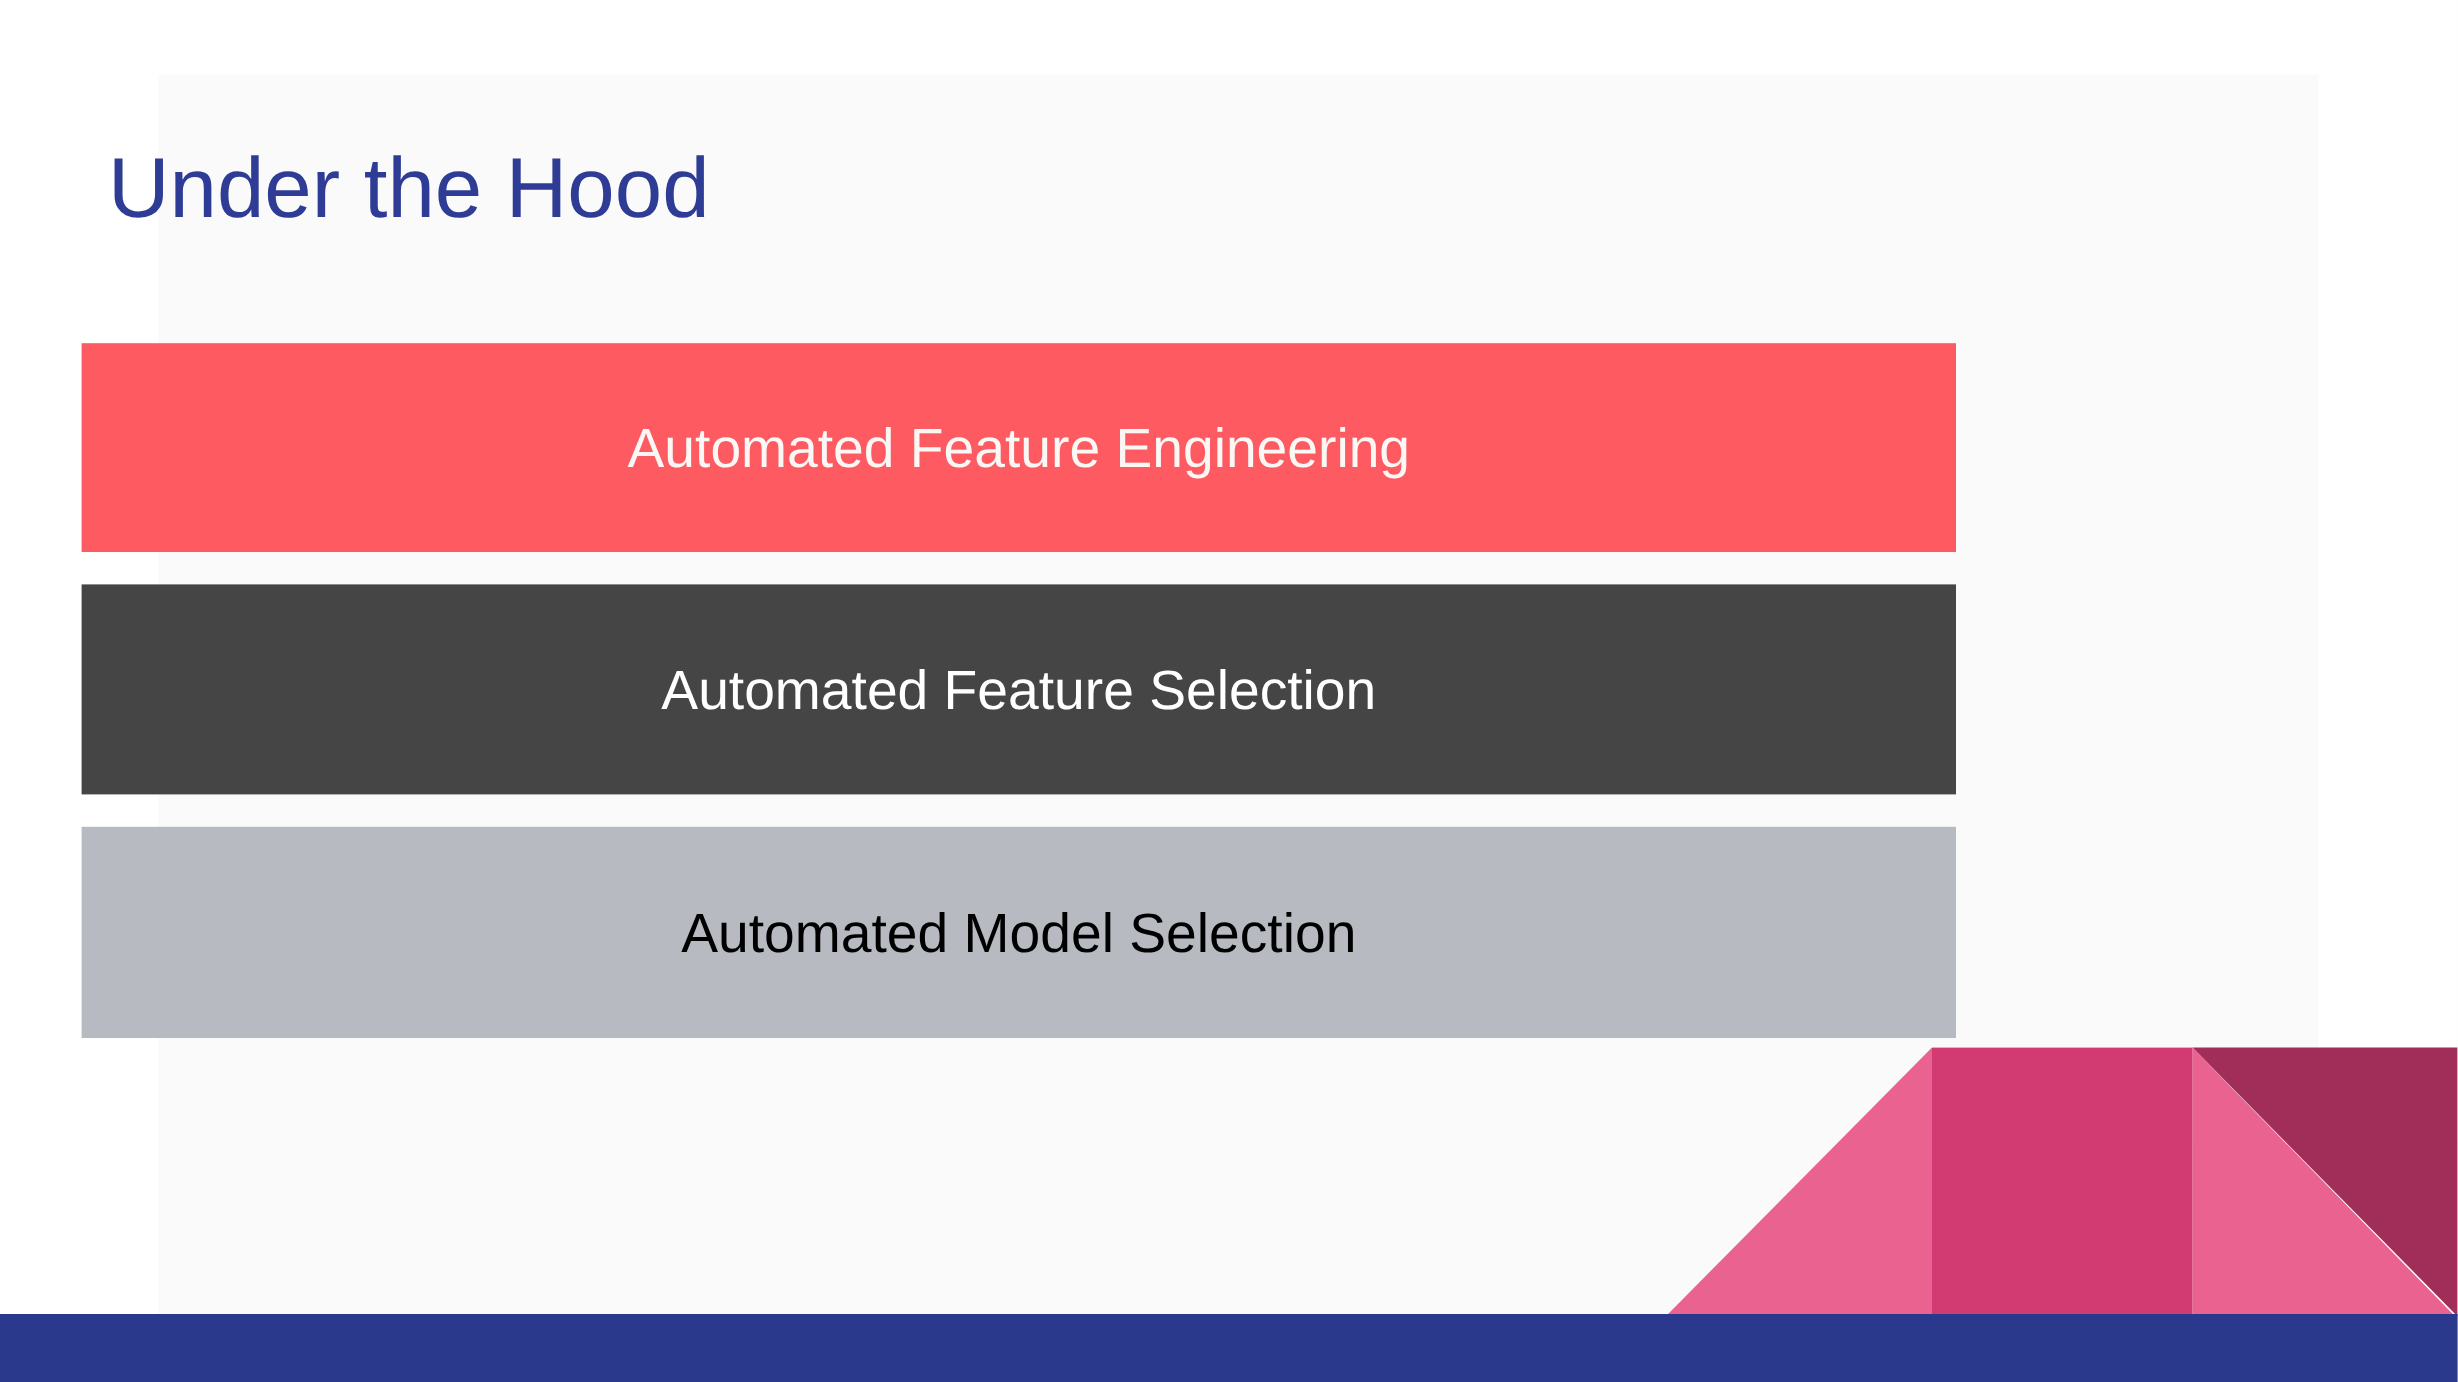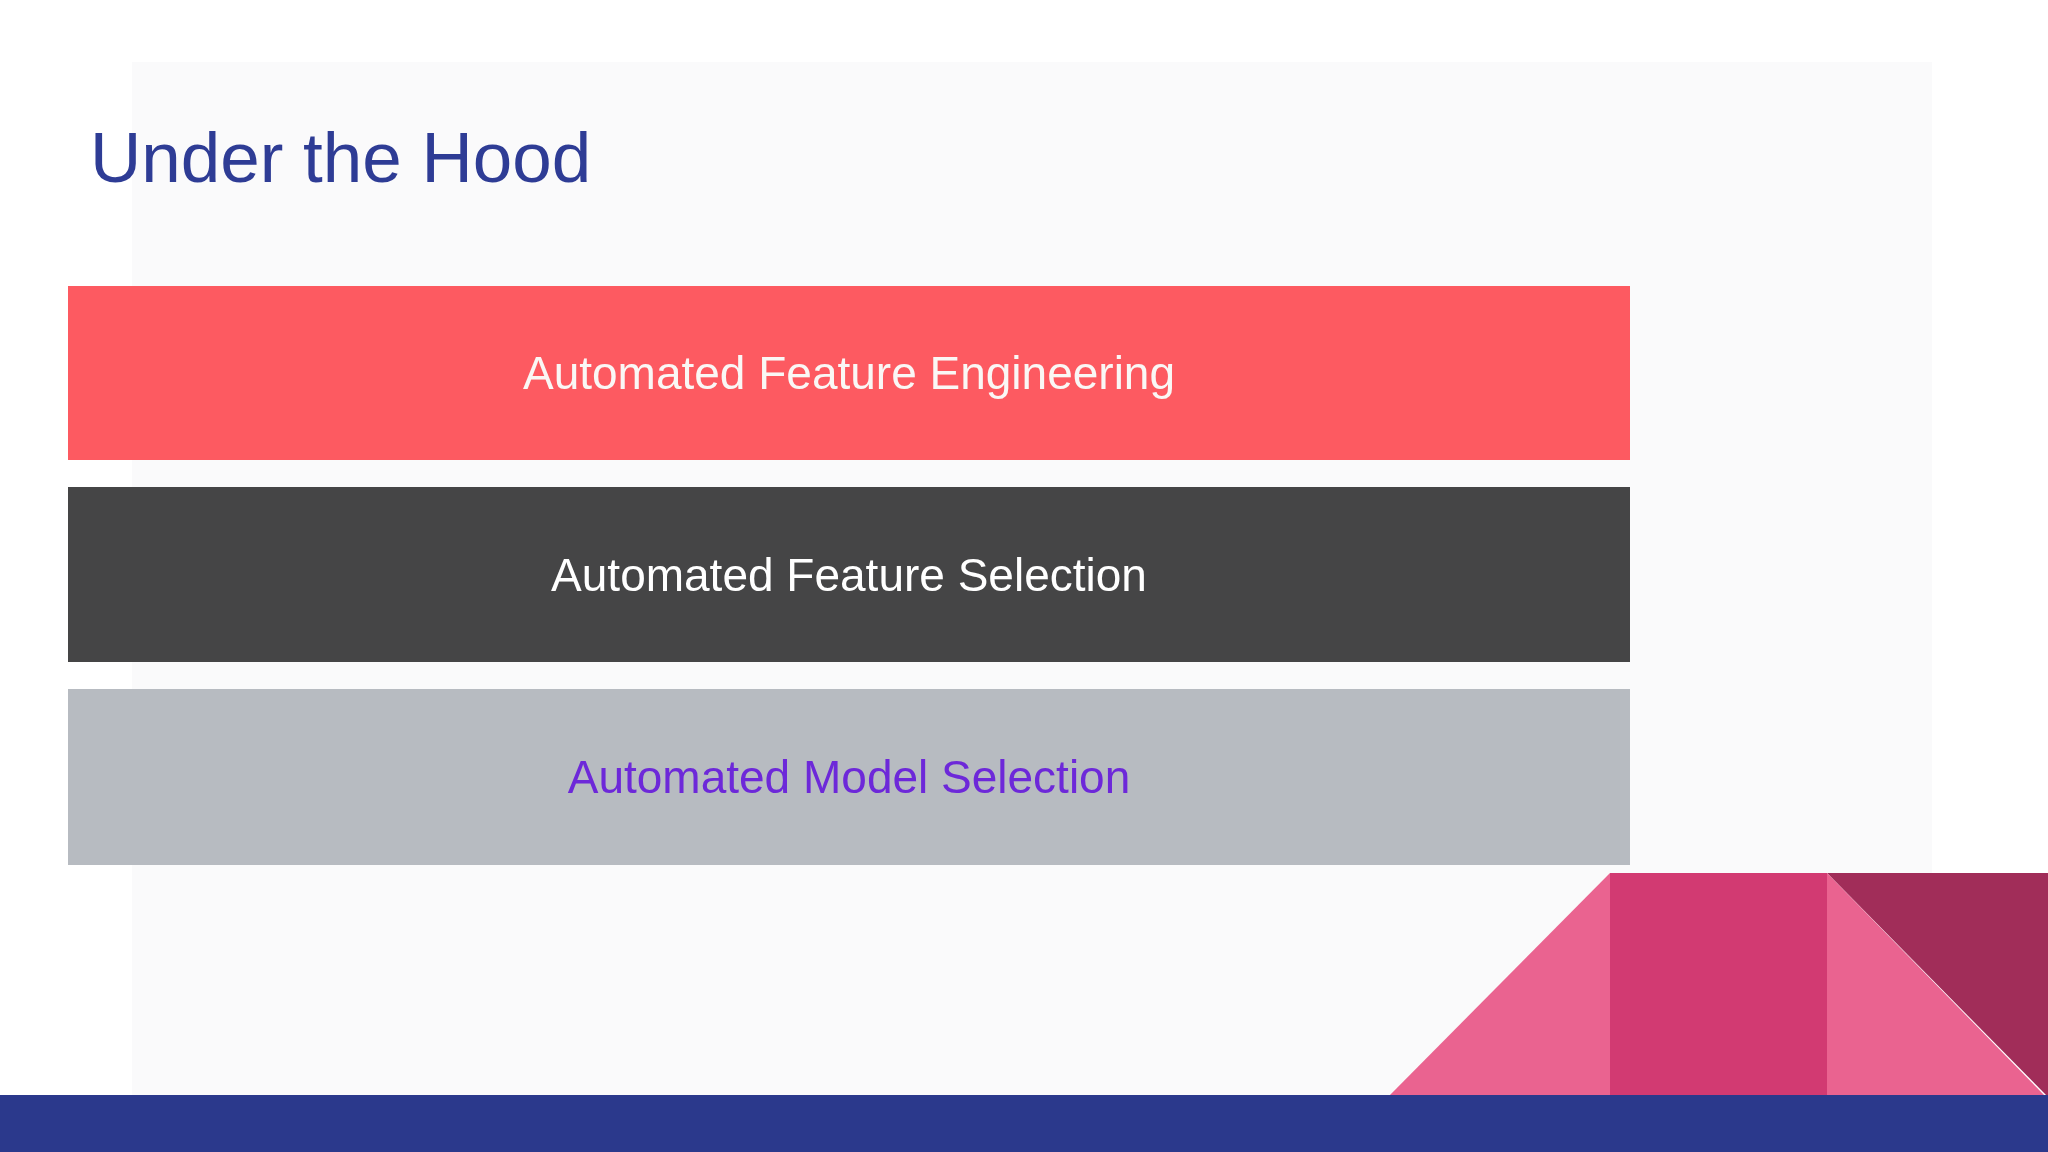--- a/index.html
+++ b/index.html
@@ -80,21 +80,21 @@
 
   <div class="bar bar-1" style="background: rgb(69, 69, 70);">
     <span class="bar-label" style="color: rgb(255, 255, 255);">Automated Feature Selection</span>
   </div>
 
   <div class="bar bar-0" style="background: rgb(253, 90, 97);">
     <span class="bar-label" style="color: rgb(250, 247, 245);">Automated Feature Engineering</span>
   </div>
 
   <div class="bar bar-2" style="background: rgb(183, 187, 193);">
-    <span class="bar-label" style="color: #6d28d9;">Automated Model Selection</span>
+    <span class="bar-label" style="color: #000000;">Automated Model Selection</span>
   </div>
 
   <svg class="decoration-svg" viewBox="0 0 2048 1152" xmlns="http://www.w3.org/2000/svg">
     <polygon points="1827,873 2048,873 2048,1097" fill="#A12D59"></polygon>
     <polygon points="1827,873 1827,1097 2046,1097" fill="#EA6390"></polygon>
     <polygon points="1388,1097 1610,873 1610,1097" fill="#EA6390"></polygon>
     <rect x="1610" y="873" width="217" height="224" fill="#D23A72"></rect>
   </svg>
 
   <div class="footer-bar" style="background: rgb(43, 57, 140);"></div>

